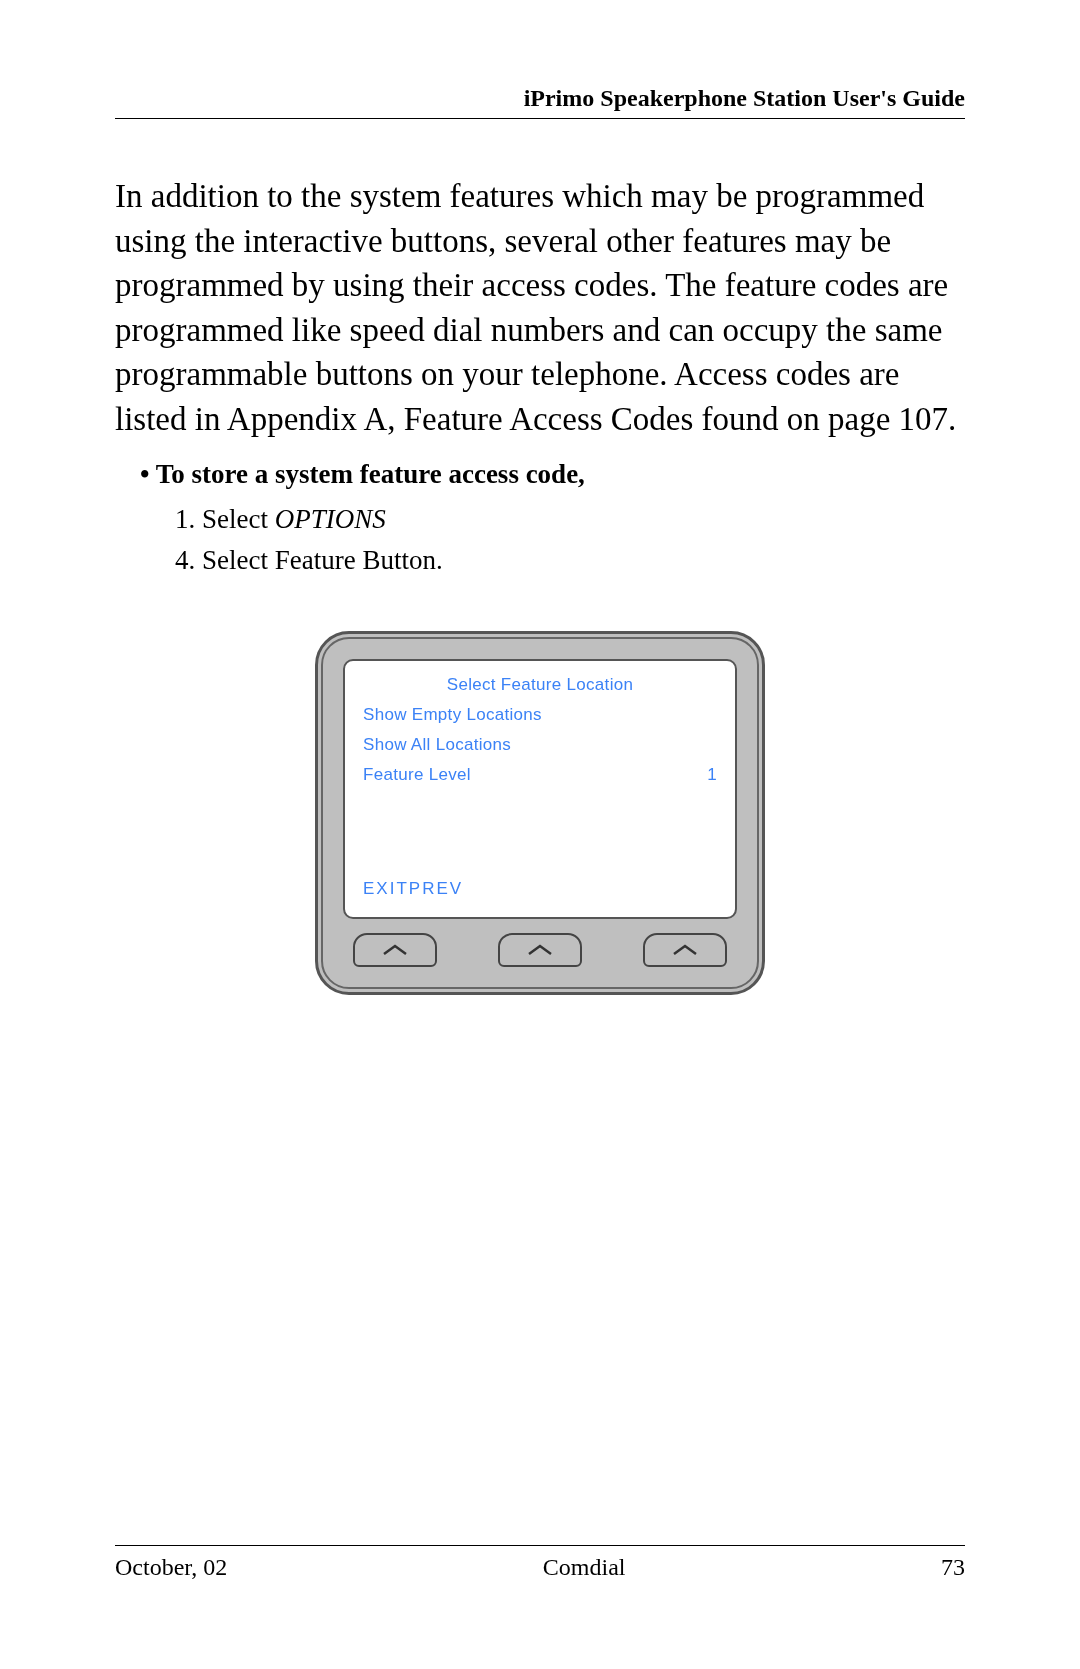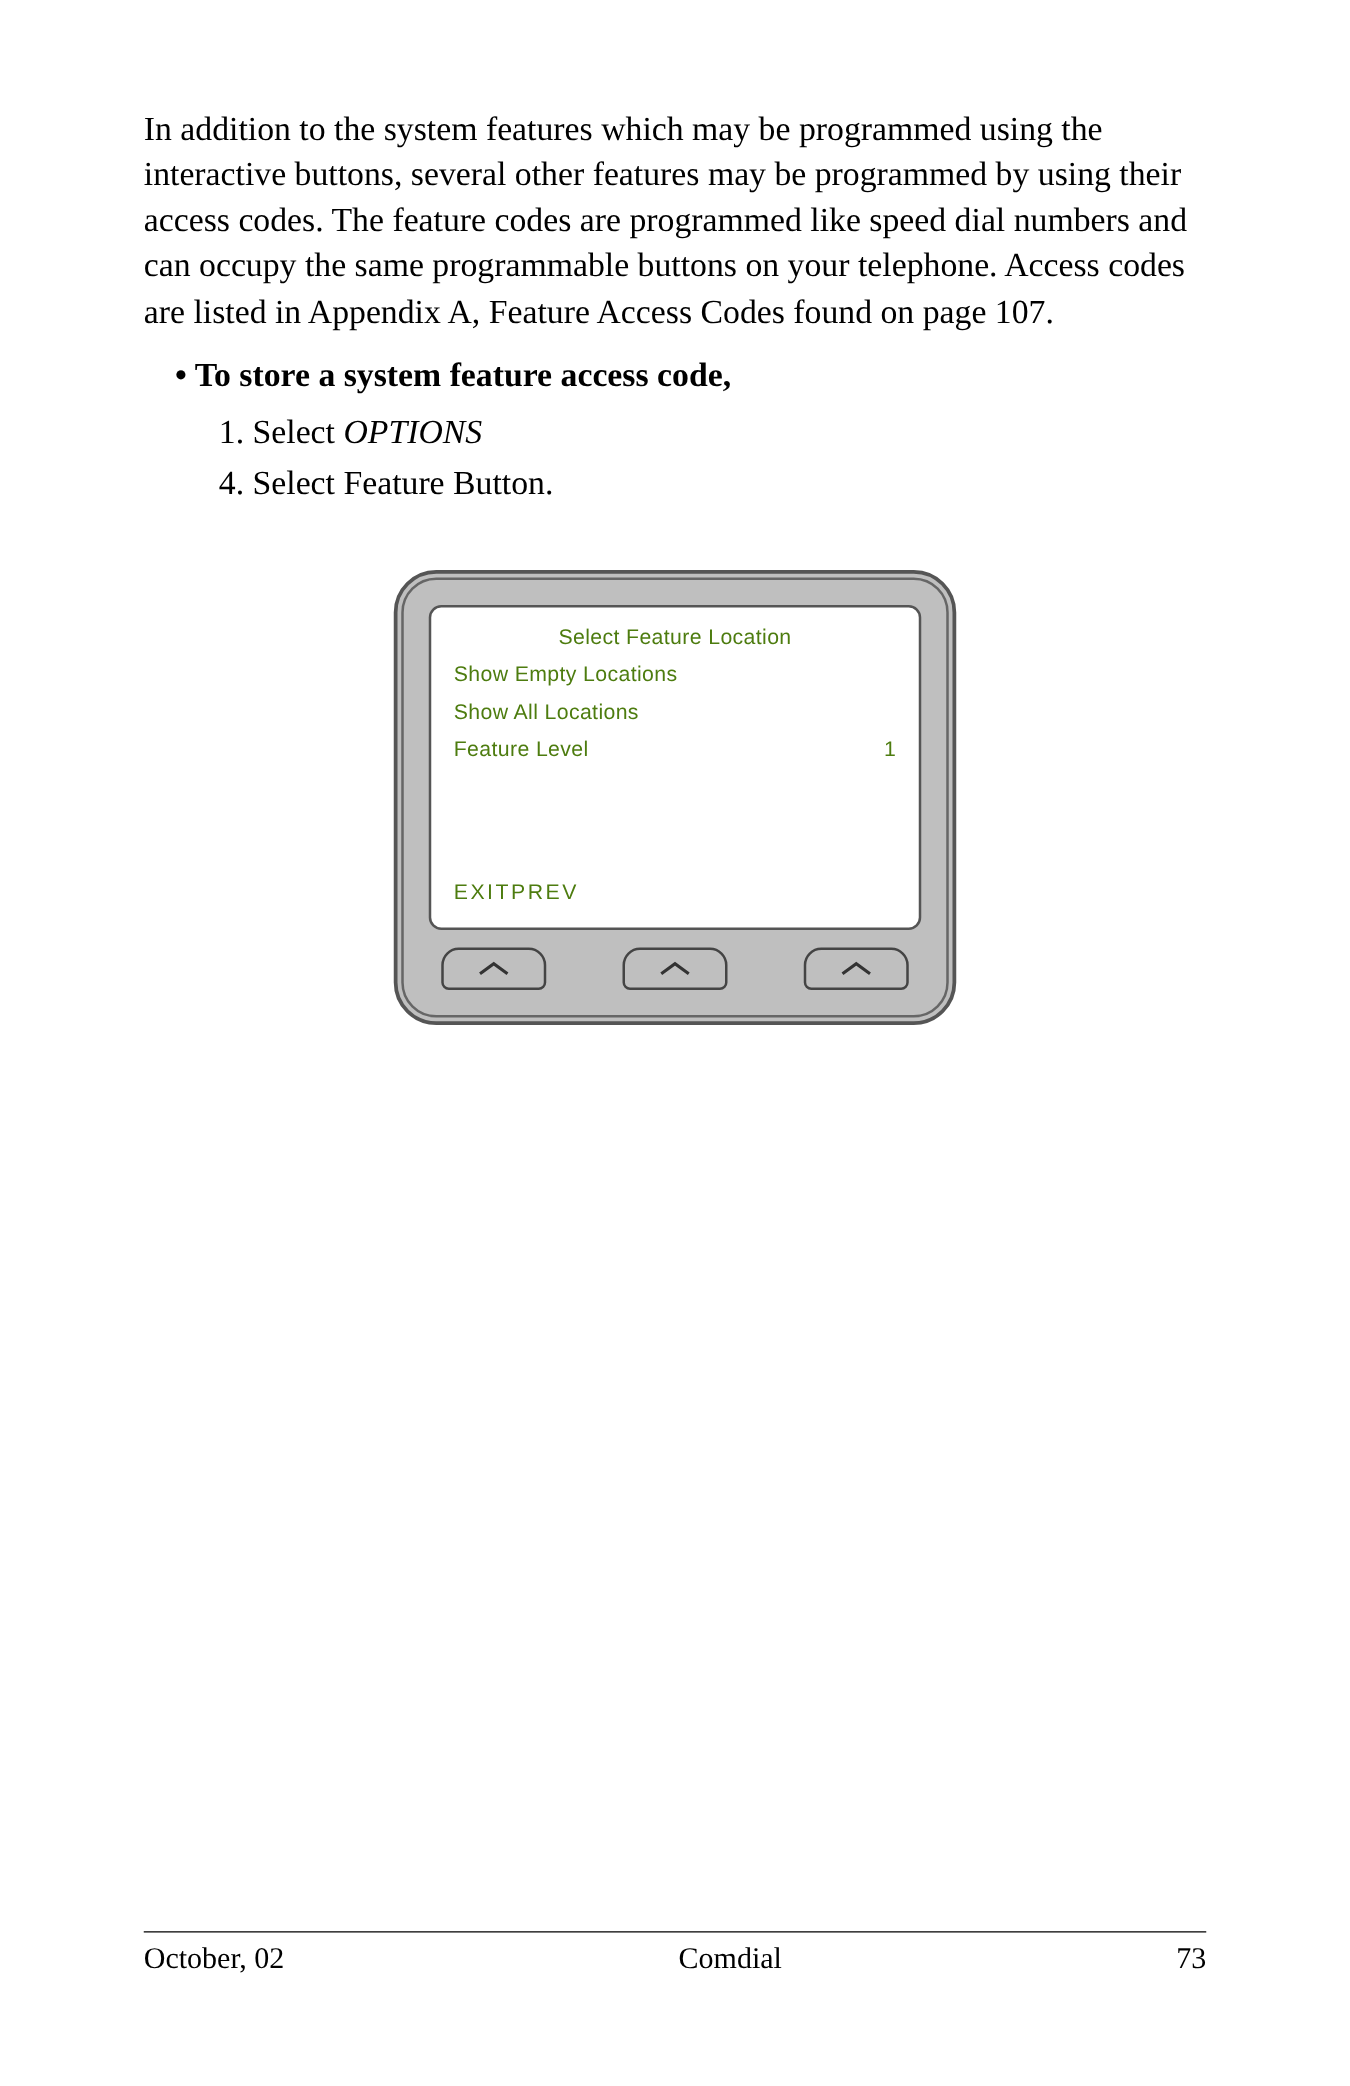--- a/index.html
+++ b/index.html
@@ -27,21 +27,21 @@
     border-bottom: 1.5px solid #000;
     margin-bottom: 55px;
   }
   .section-heading {
     font-family: Arial, Helvetica, sans-serif;
     font-weight: bold;
     font-size: 40px;
     margin-bottom: 40px;
   }
   .body-para {
-    font-size: 27px;
+    font-size: 33px;
     line-height: 1.35;
     margin-bottom: 18px;
     font-family: Liberation Serif, serif;
   }
   .bullet-row {
     font-size: 27px;
     font-weight: bold;
     margin-left: 25px;
     margin-bottom: 10px;
   }
@@ -81,21 +81,21 @@
   }
   .lcd {
     background: #ffffff;
     border: 2px solid #555;
     border-radius: 10px;
     height: 260px;
     padding: 14px 18px;
     box-sizing: border-box;
     font-family: Arial, Helvetica, sans-serif;
     font-size: 17px;
-    color: #4d7c0f;
+    color: #3b82f6;
     position: relative;
   }
   .lcd .lcd-title {
     text-align: center;
     margin-bottom: 10px;
     letter-spacing: 0.3px;
   }
   .lcd .lcd-line {
     margin-bottom: 10px;
     letter-spacing: 0.3px;
@@ -143,20 +143,21 @@
     display: flex;
     justify-content: space-between;
     font-size: 24px;
   }
 </style>
 </head>
 <body>
 
 <div class="page">
 
+  <div class="header-line">iPrimo Speakerphone Station User's Guide</div>
 
 
   <div class="body-para">In addition to the system features which may be programmed using the interactive buttons, several other features may be programmed by using their access codes.  The feature codes are programmed like speed dial numbers and can occupy the same programmable buttons on your telephone.  Access codes are listed in Appendix A, Feature Access Codes found on page 107.</div>
 
   <div class="bullet-row">To store a system feature access code,</div>
 
   <div class="steps">
     <div class="step">
       <span>1.</span>
       <span>Select  </span><span class="italic">OPTIONS</span><span></span>

